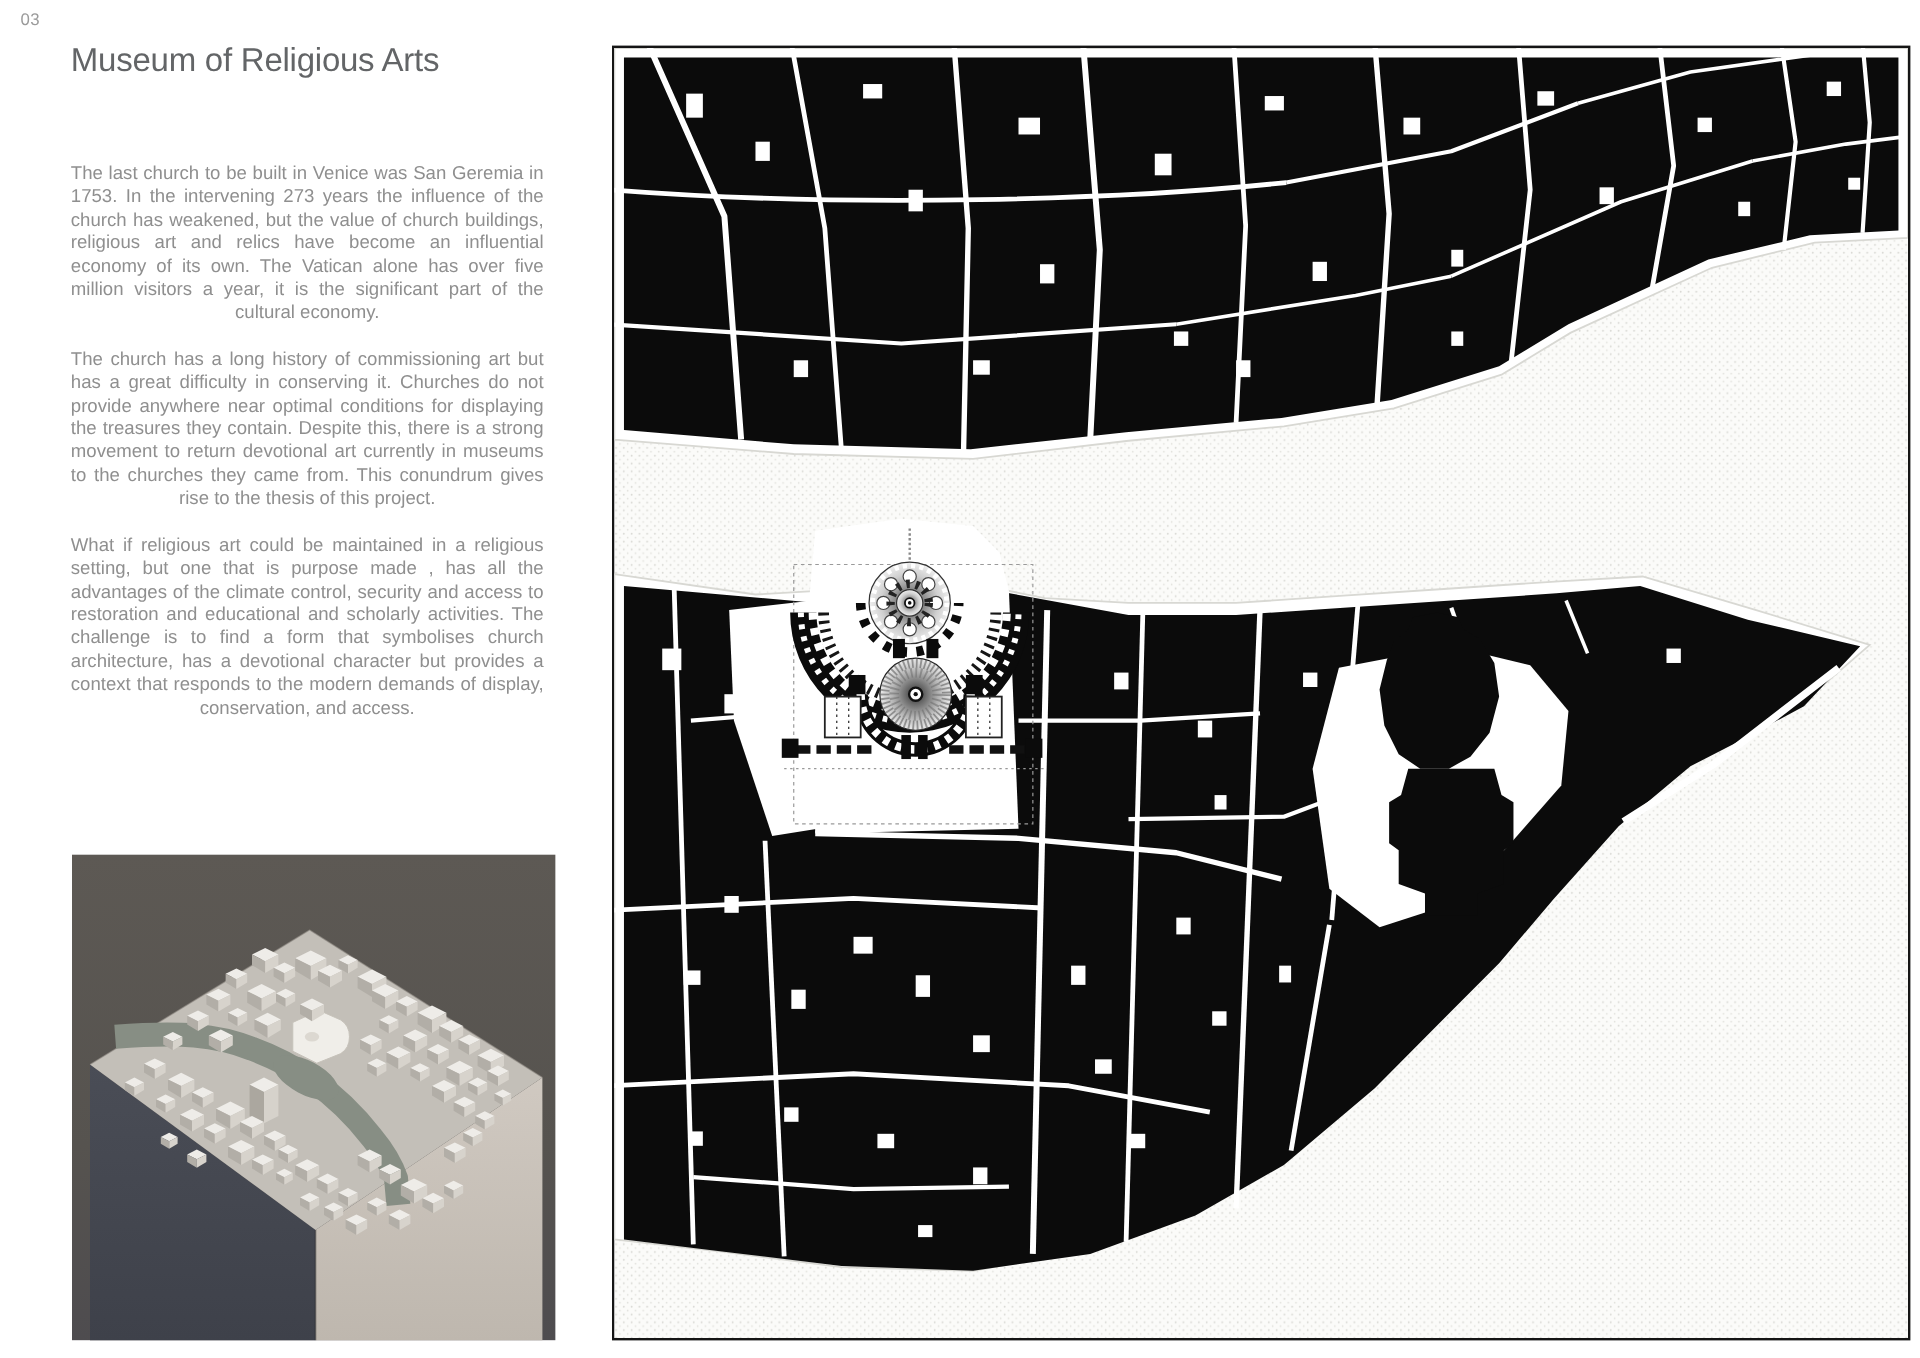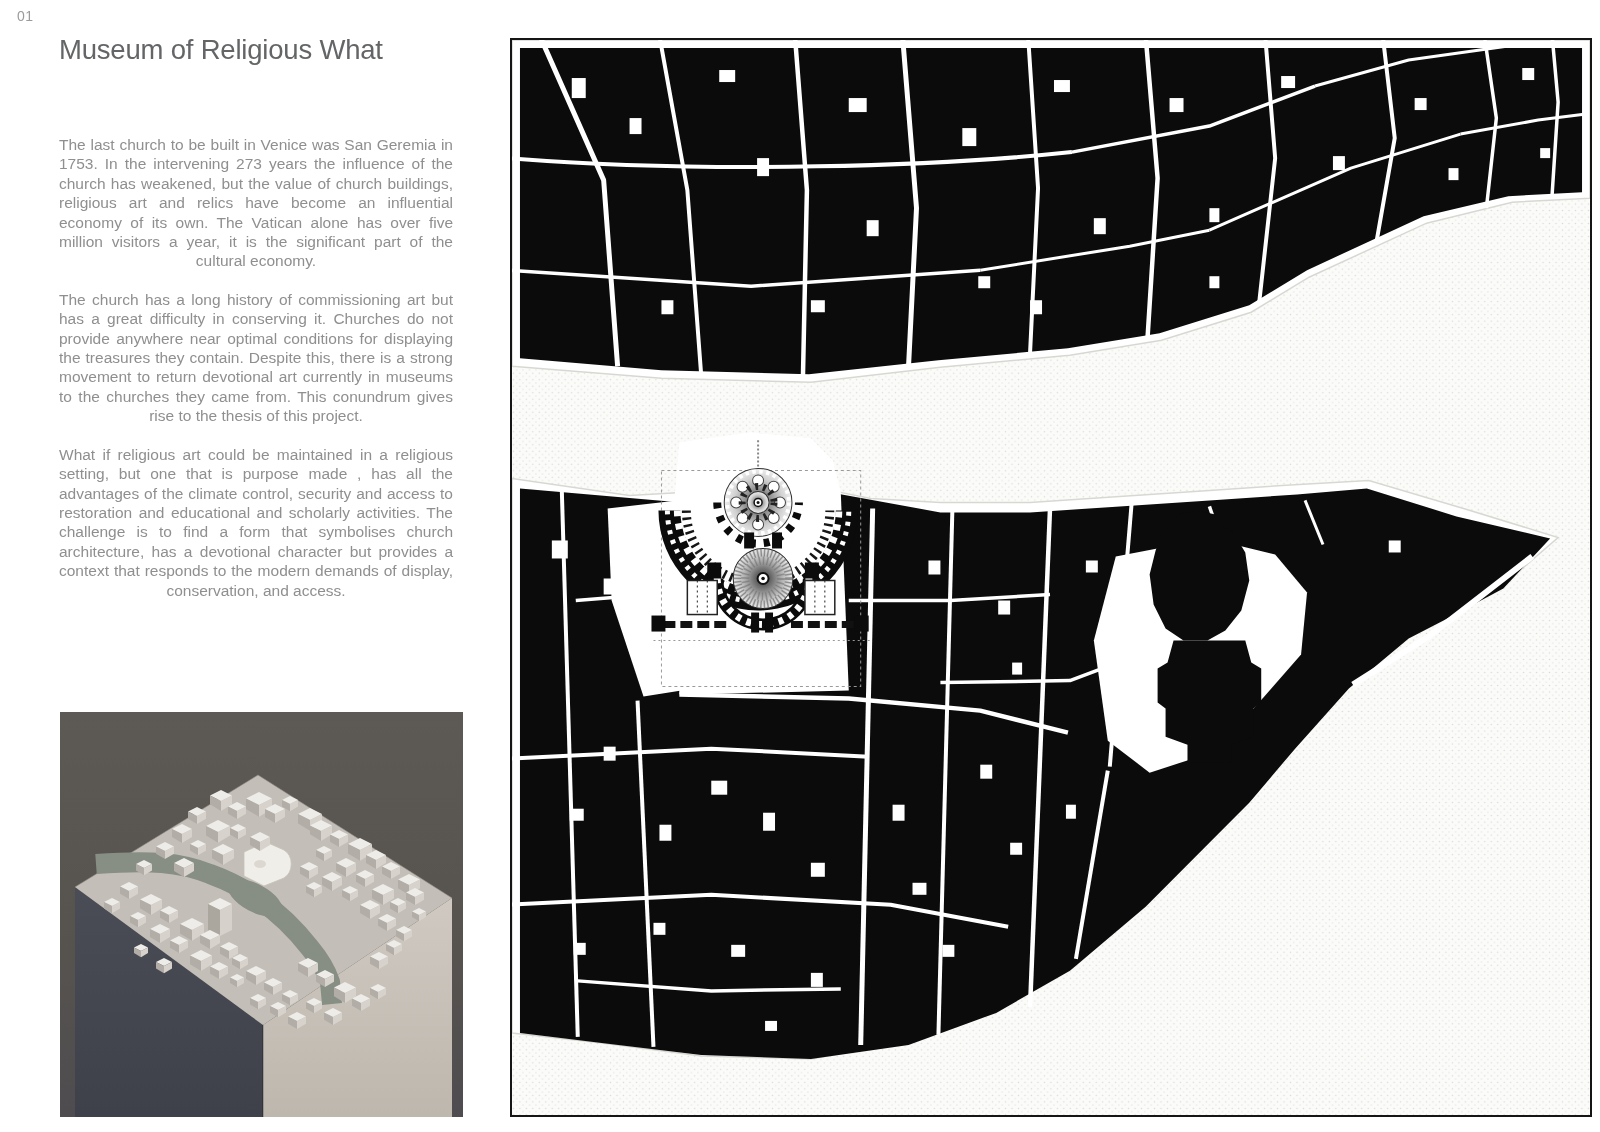--- a/index.html
+++ b/index.html
@@ -17,22 +17,22 @@
   .map-fig svg,.model-fig svg{display:block;width:100%;height:100%;}
   .st{stroke:#ffffff;fill:none;stroke-linecap:butt;stroke-linejoin:round;}
   .cy{fill:#ffffff;}
   .blk{fill:var(--building,#0b0b0b);}
 </style>
 </head>
 <body>
 
 <div class="page">
 
-  <div class="page-num">01</div>
-  <h1 class="title">Museum of Religious What</h1>
+  <div class="page-num">03</div>
+  <h1 class="title">Museum of Religious Arts</h1>
 
   <div class="copy">
     <p>The last church to be built in Venice was San Geremia in 1753. In the intervening 273 years the influence of the church has weakened, but the value of church buildings, religious art and relics have become an influential economy of its own. The Vatican alone has over five million visitors a year, it is the significant part of the cultural economy.</p>
     <p>The church has a long history of commissioning art but has a great difficulty in conserving it. Churches do not provide anywhere near optimal conditions for displaying the treasures they contain. Despite this, there is a strong movement to return devotional art currently in museums to the churches they came from. This conundrum gives rise to the thesis of this project.</p>
     <p>What if religious art could be maintained in a religious setting, but one that is purpose made , has all the advantages of the climate control, security and access to restoration and educational and scholarly activities. The challenge is to find a form that symbolises church architecture, has a devotional character but provides a context that responds to the modern demands of display, conservation, and access.</p>
   </div>
 
   <div class="model-fig">
     <svg viewBox="0 0 403 405" preserveAspectRatio="none">
       <defs>

